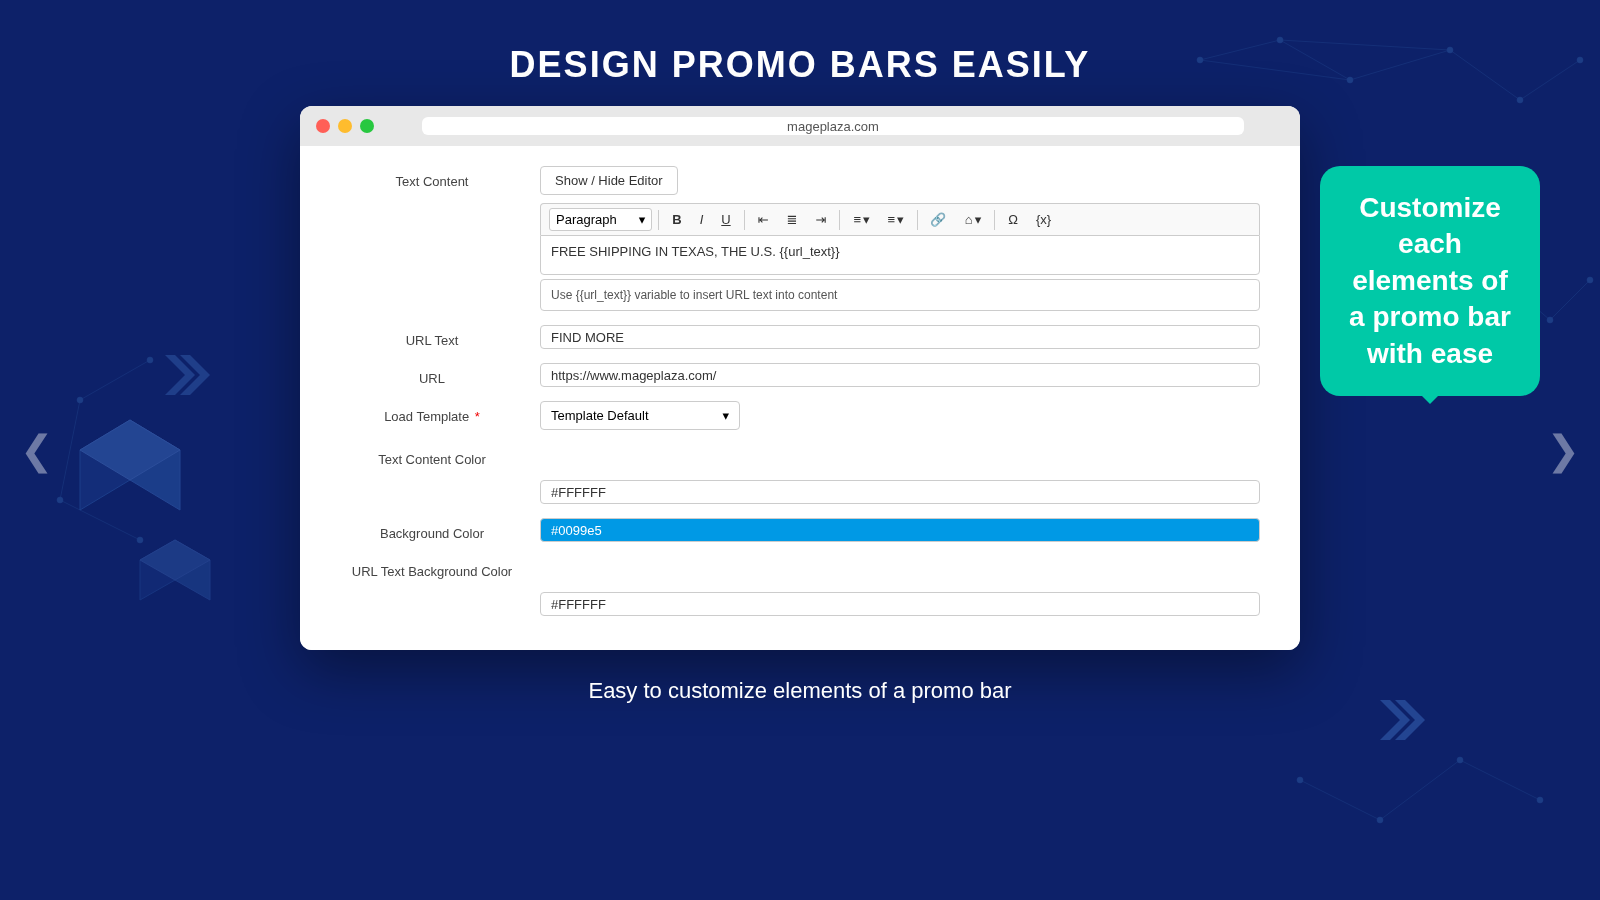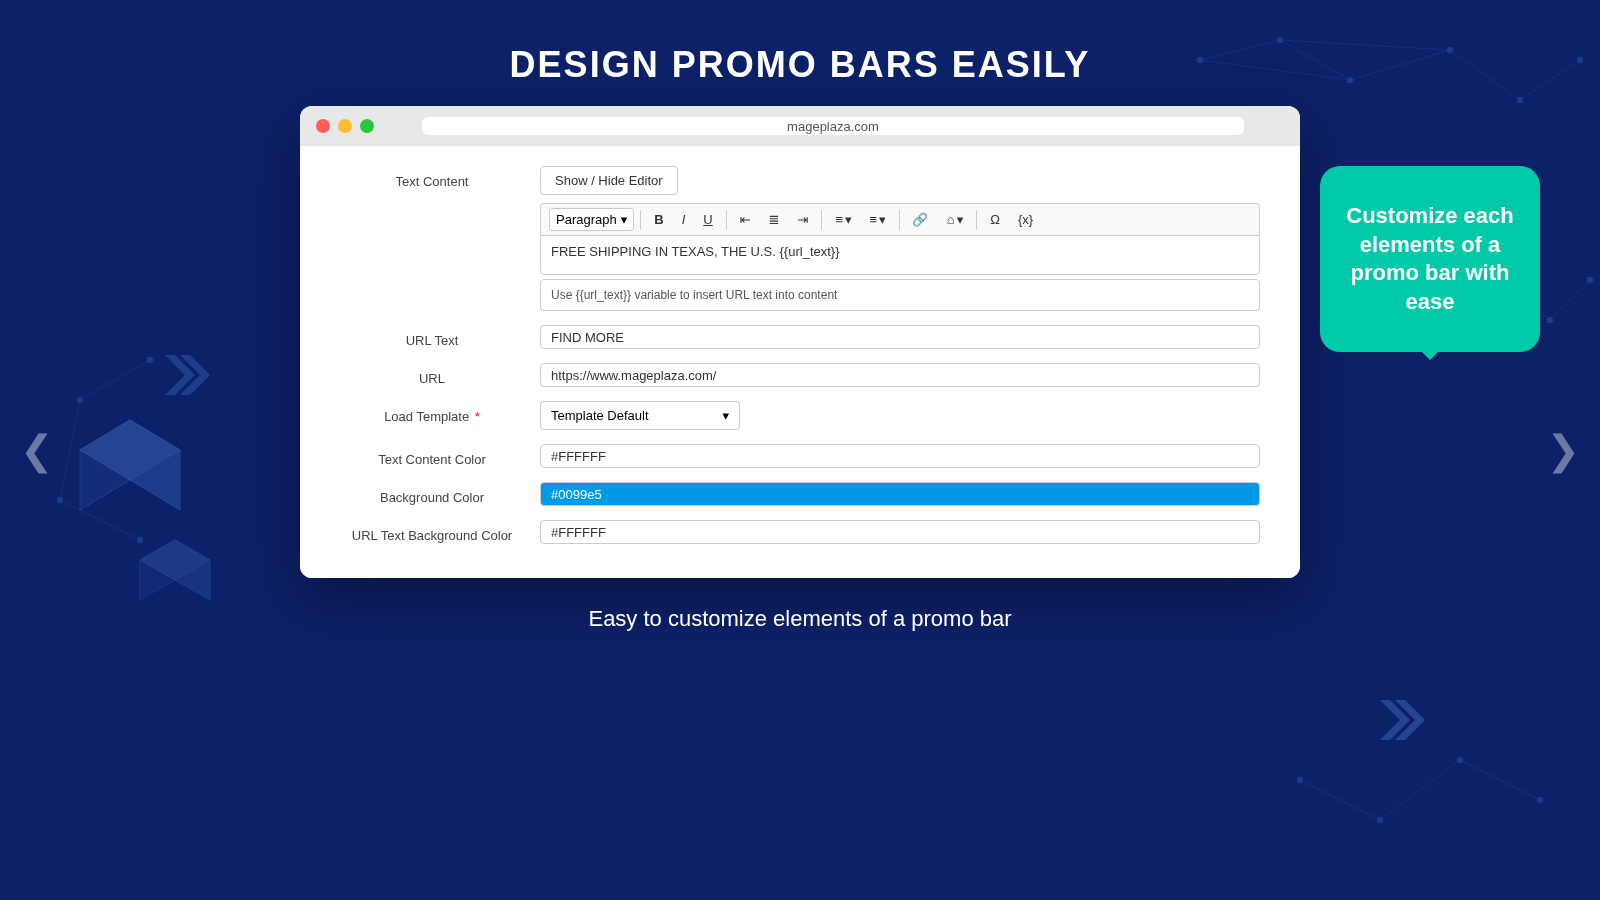--- a/index.html
+++ b/index.html
@@ -166,21 +166,21 @@
     }
 
     .toolbar-dropdown {
       display: flex;
       align-items: center;
       border: 1px solid #ccc;
       border-radius: 3px;
       background: #fff;
       padding: 3px 6px;
       font-size: 13px;
-      gap: 4px;
+      gap: 22px;
       cursor: pointer;
     }
 
     
     .editor-area {
       border: 1px solid #ccc;
       border-radius: 0 0 4px 4px;
       padding: 8px 10px;
       font-size: 13px;
       color: #333;
@@ -194,20 +194,21 @@
       background: #fff;
       padding: 8px 10px;
       font-size: 12px;
       color: #555;
       margin-top: 4px;
     }
 
     
     .color-field-white {
       background-color: #ffffff;
+      margin-top: 36px;
     }
     .color-field-blue {
       background-color: #0099e5;
       color: #ffffff;
     }
     .color-field-red {
       background-color: #FF0000;
       color: #ffffff;
     }
 
@@ -226,23 +227,23 @@
     }
 
     
     .tooltip-bubble {
       position: absolute;
       right: -240px;
       top: 60px;
       width: 220px;
       background: #00c9a7;
       border-radius: 20px;
-      padding: 36px 22px;
+      padding: 24px 22px;
       color: #fff;
-      font-size: 22px;
+      font-size: 28px;
       font-weight: 700;
       line-height: 1.3;
       text-align: center;
       z-index: 10;
     }
 
     .tooltip-bubble::after {
       content: '';
       position: absolute;
       bottom: -20px;

